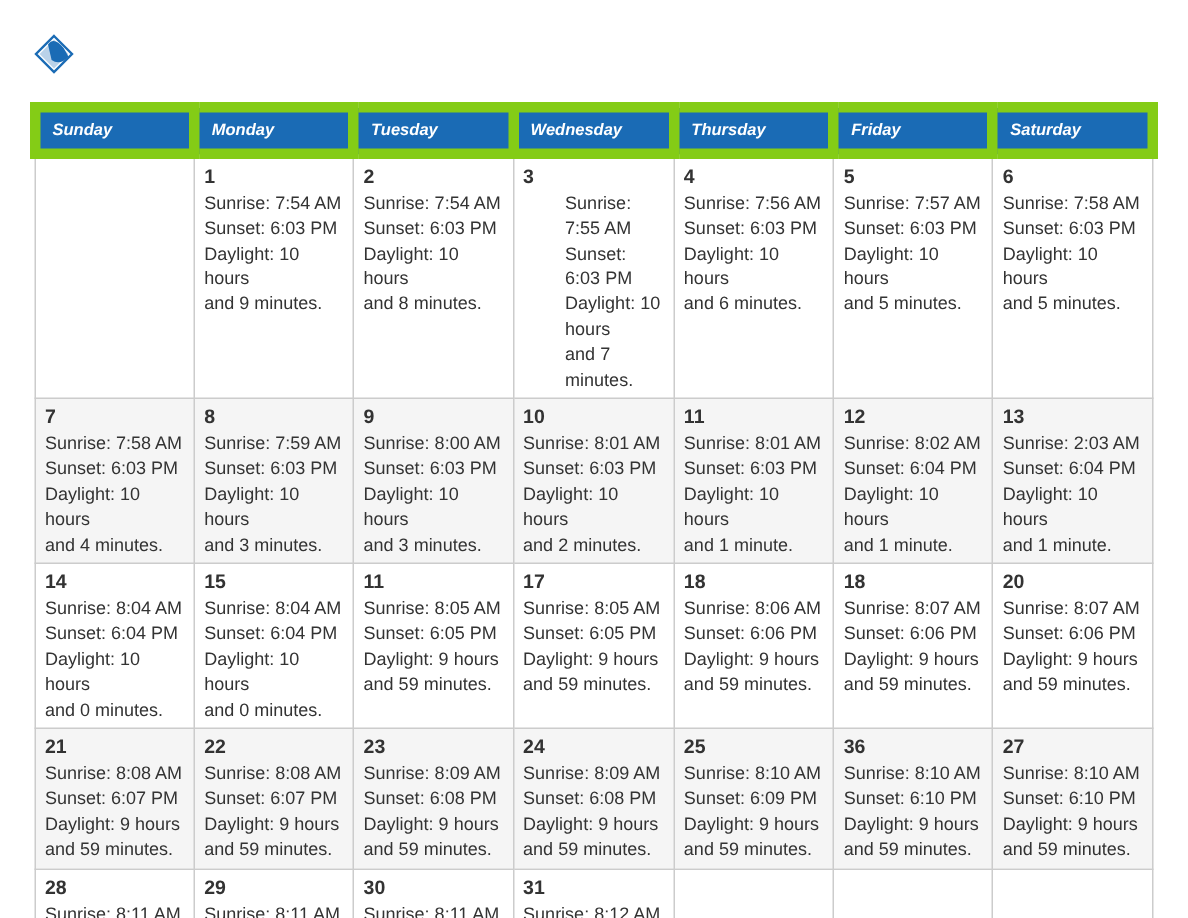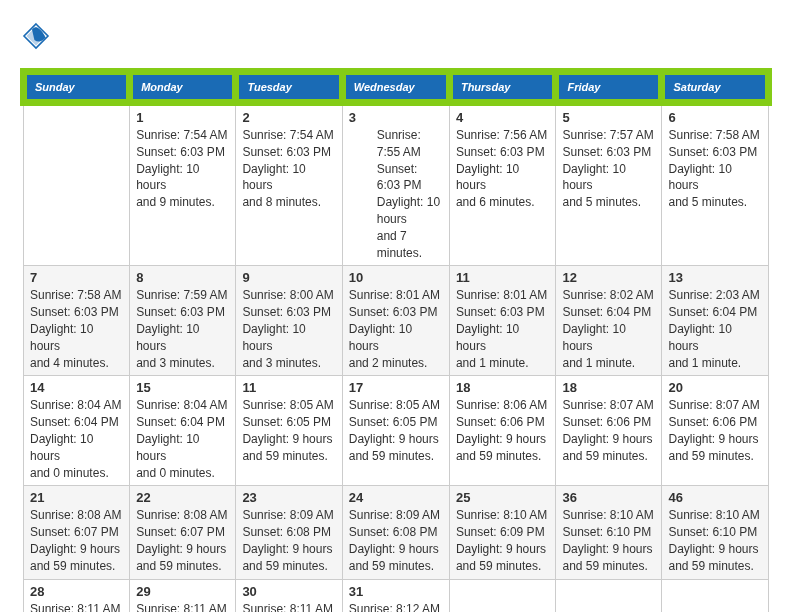--- a/index.html
+++ b/index.html
@@ -301,21 +301,21 @@
 and 59 minutes.</div>
         </td>
         <td>
           <span class="day-number">36</span>
           <div class="day-info" style="white-space: pre-line;">Sunrise: 8:10 AM
 Sunset: 6:10 PM
 Daylight: 9 hours
 and 59 minutes.</div>
         </td>
         <td>
-          <span class="day-number">46</span>
+          <span class="day-number">27</span>
           <div class="day-info" style="white-space: pre-line;">Sunrise: 8:10 AM
 Sunset: 6:10 PM
 Daylight: 9 hours
 and 59 minutes.</div>
         </td>
       </tr>
       <tr>
         <td>
           <span class="day-number">28</span>
           <div class="day-info" style="white-space: pre-line;">Sunrise: 8:11 AM

